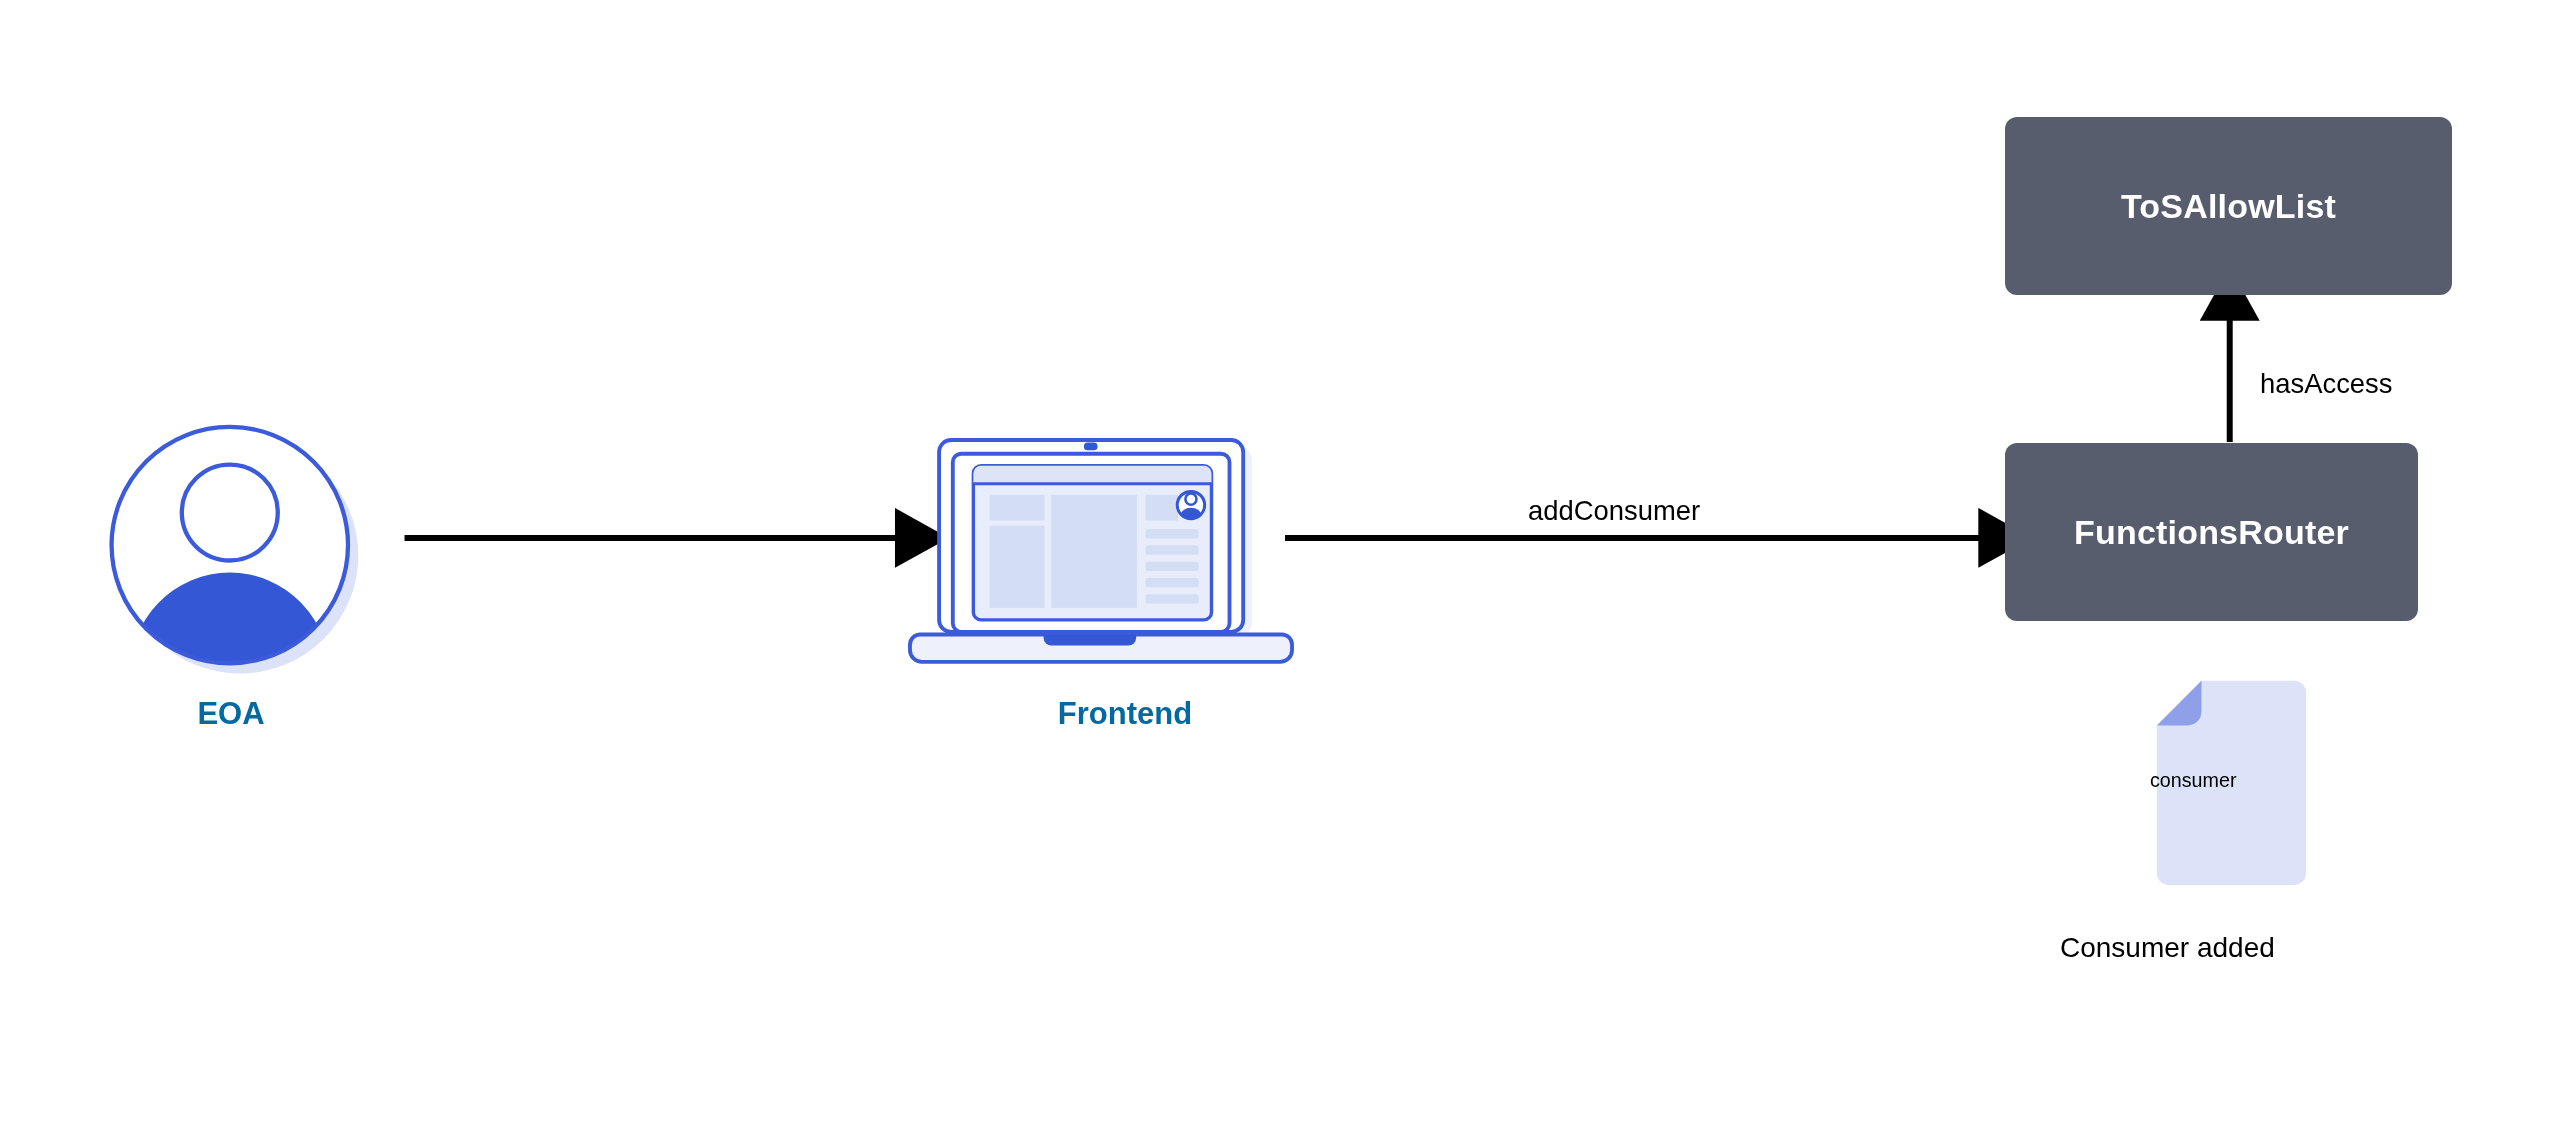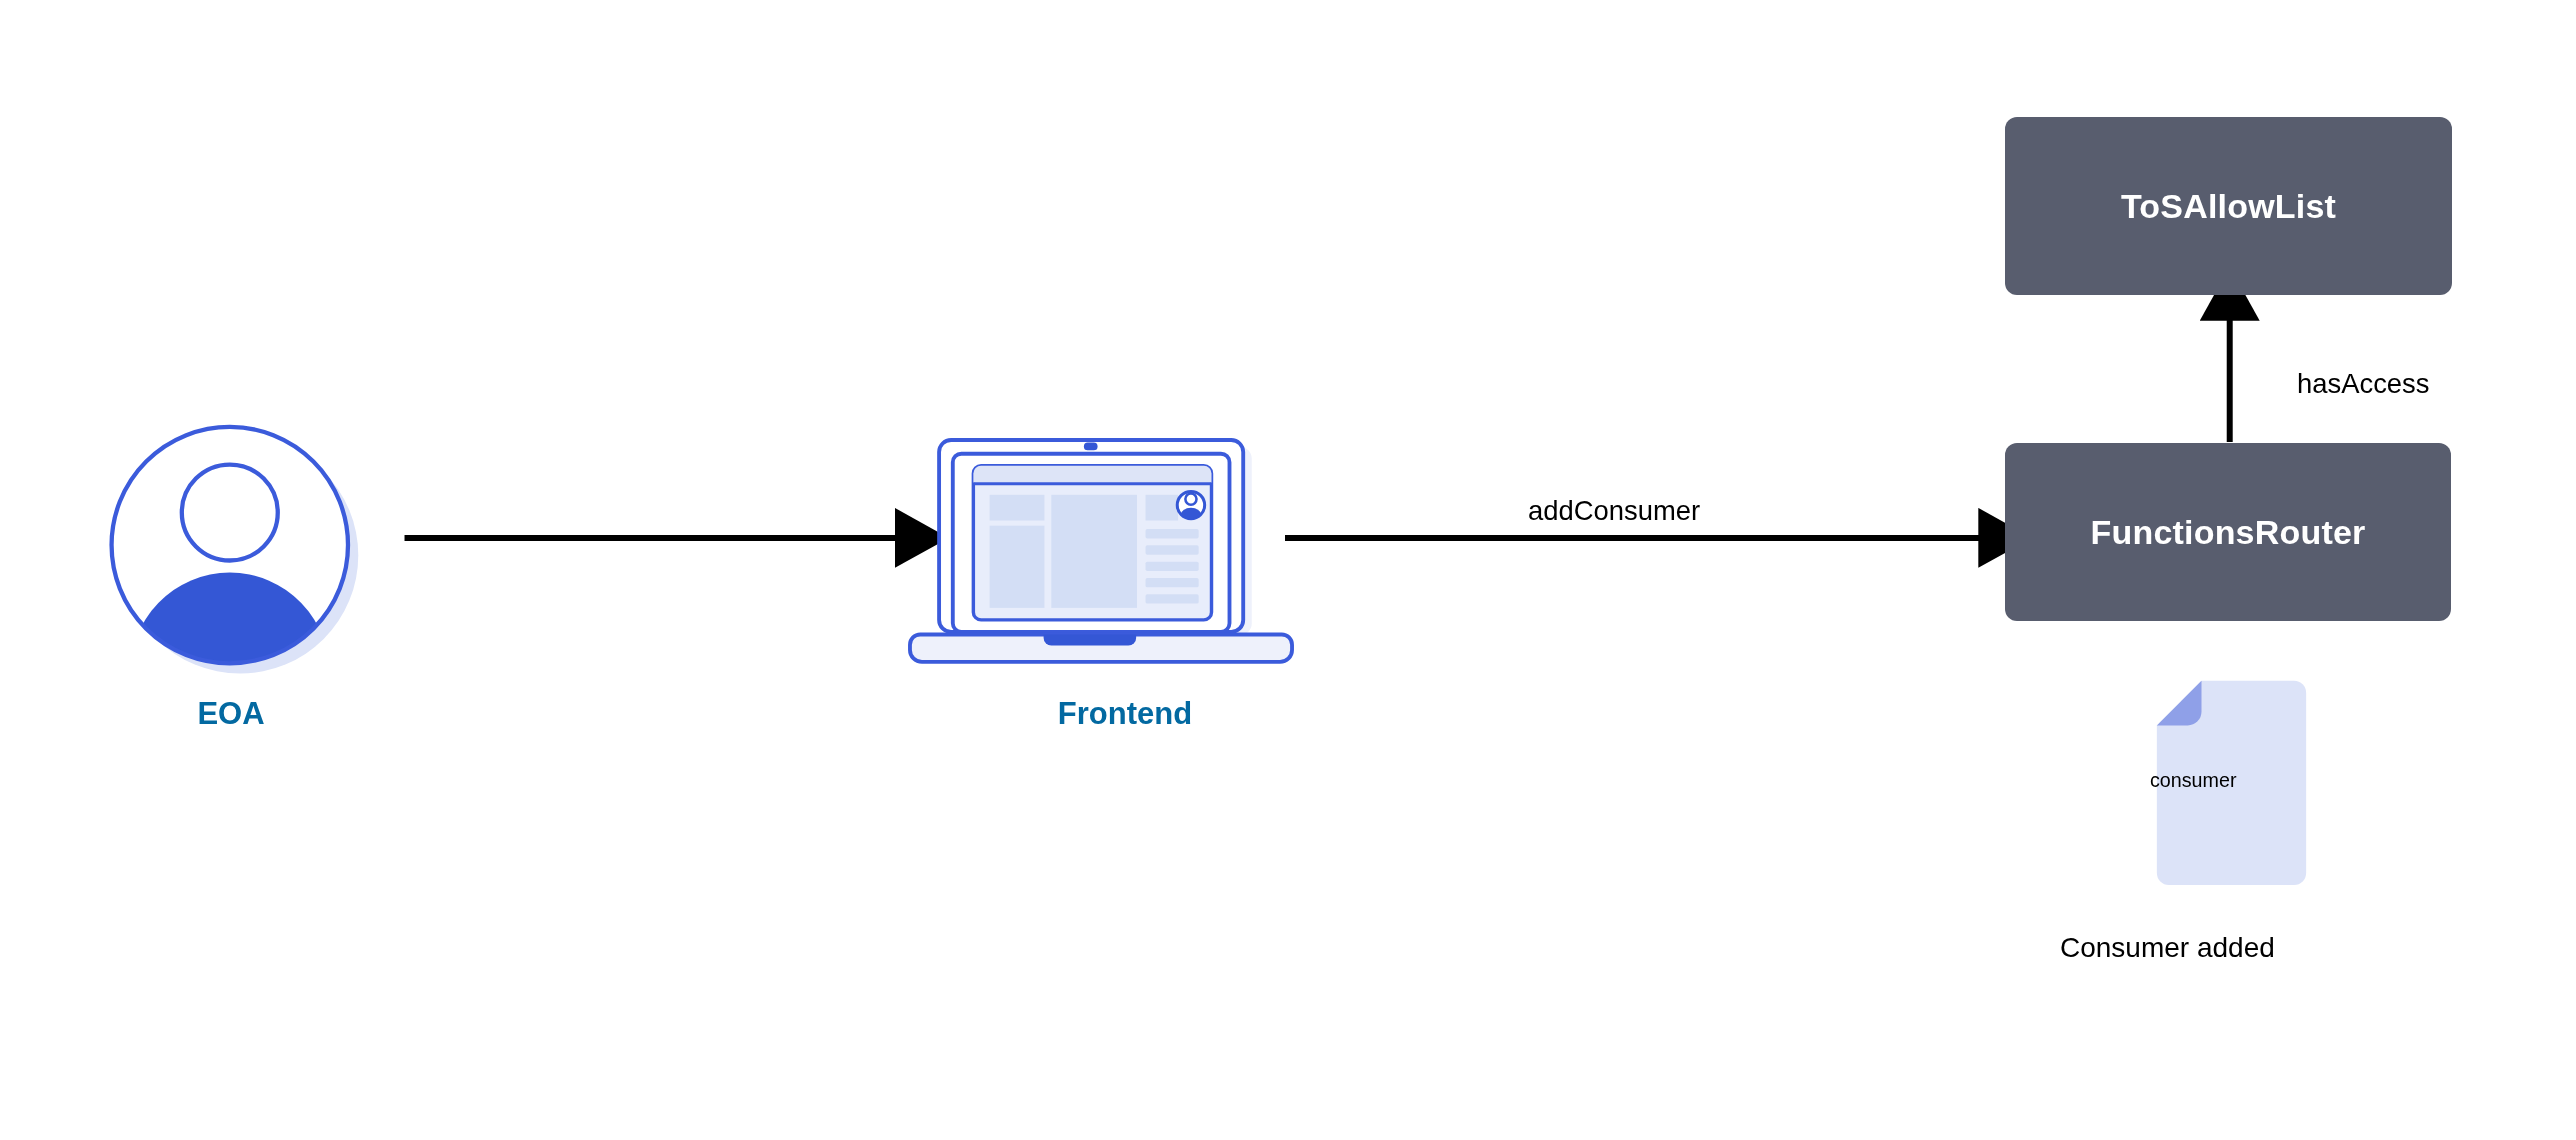--- a/index.html
+++ b/index.html
@@ -161,25 +161,25 @@
 
       <path d="M158 241 h108 a0 0 0 0 1 0 0 v4 a9 9 0 0 1 -9 9 h-90 a9 9 0 0 1 -9 -9 v-4 z" fill="#3457D5"></path>
     </svg>
   </div>
   <div class="caption" style="left:932px; top:696px; width:386px;">Frontend</div>
 
   <div class="contract-box" style="left:2005px; top:117px; width:447px; height:178px;">
     <span class="box-label">ToSAllowList</span>
   </div>
 
-  <div class="contract-box" style="left:2005px; top:443px; width:446px; height:178px;">
+  <div class="contract-box" style="left:2005px; top:443px; width:413px; height:178px;">
     <span class="box-label">FunctionsRouter</span>
   </div>
 
-  <div class="edge-label" style="left:2260px; top:368px;margin-left:37px;">hasAccess</div>
+  <div class="edge-label" style="left:2260px; top:368px;">hasAccess</div>
 
   <div class="edge-label" style="left:1528px; top:495px;">addConsumer</div>
 
   <div class="node" style="left:2150px; top:679px; width:163px; height:206px;">
     <svg width="163" height="206" viewBox="0 0 190 240" xmlns="http://www.w3.org/2000/svg">
 
       <path d="M60 2 H168 a14 14 0 0 1 14 14 V226 a14 14 0 0 1 -14 14 H22 a14 14 0 0 1 -14 -14 V54 z" fill="#DCE3F8"></path>
 
       <path d="M60 2 V38 a16 16 0 0 1 -16 16 H8 z" fill="#8FA0E8"></path>
     </svg>

